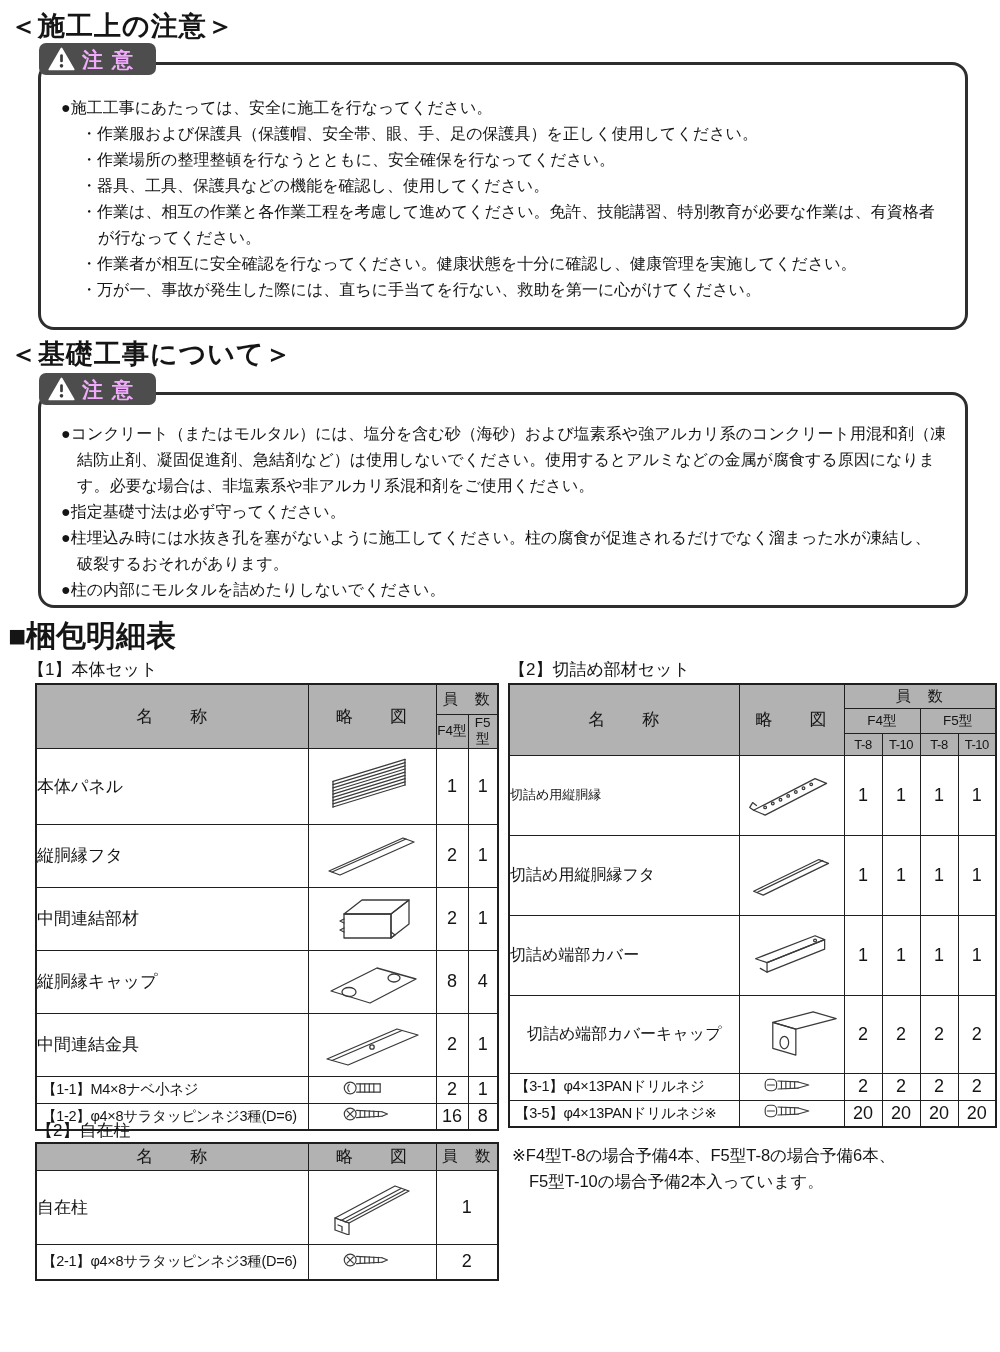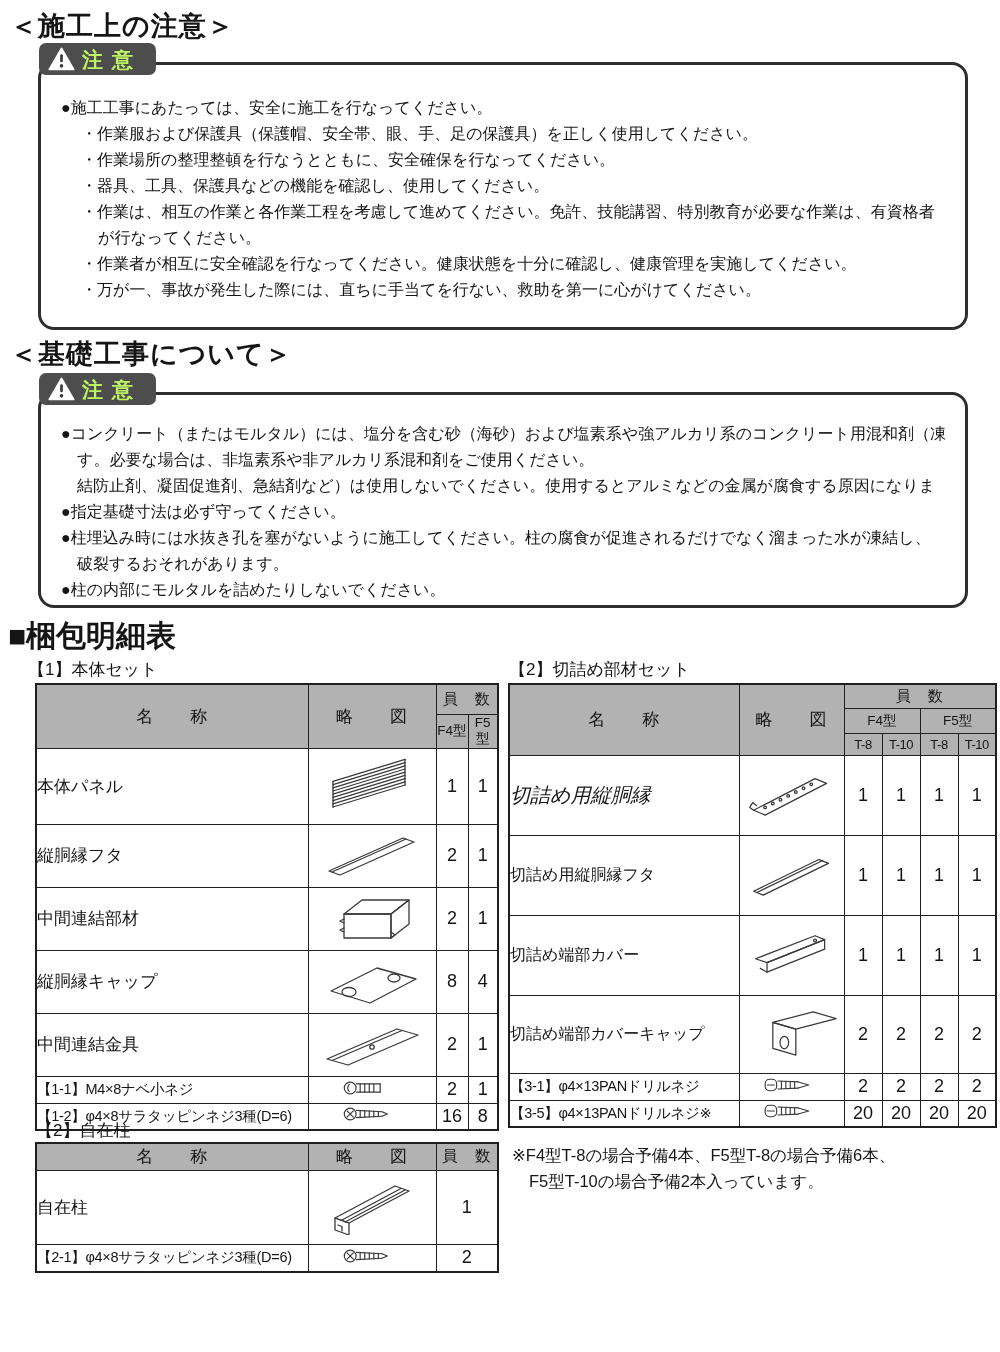--- a/index.html
+++ b/index.html
@@ -8,41 +8,41 @@
     font-family:"Liberation Sans","DejaVu Sans",sans-serif;overflow:hidden;
   }
   .abs{position:absolute;}
   .sec-title{font-size:27px;font-weight:bold;letter-spacing:1px;white-space:nowrap;}
   .big-title{font-size:30px;font-weight:bold;white-space:nowrap;}
 
   
   .cbox{border:3px solid #2e2e2e;border-radius:16px;box-sizing:border-box;background:#fff;}
   .badge{
     position:absolute;left:-2px;top:-22px;display:flex;align-items:center;
-    background:#4d4d4d;color:#bef264;border-radius:7px;padding:4px 14px 4px 9px;
+    background:#4d4d4d;color:#f0abfc;border-radius:7px;padding:4px 14px 4px 9px;
     font-size:21px;font-weight:bold;letter-spacing:9px;line-height:1;
   }
   .badge .tri{margin-right:7px;display:block;}
   .clines{box-sizing:border-box;}
   .cl{display:flex;white-space:nowrap;font-size:16px;line-height:26px;}
   .cl .mk{flex:0 0 auto;}
   .pl-dot{padding-left:20px;}   
   .pl-cont1{padding-left:37px;} 
   .pl-cont0{padding-left:16px;} 
 
   
   table{border-collapse:collapse;table-layout:fixed;background:#fff;}
   .ptable{border:2.5px solid #1f1f1f;}
   .ptable td{border:1.4px solid #1f1f1f;padding:0;vertical-align:middle;overflow:hidden;}
   .gray{background:#b2b2b2;}
   .hdr{text-align:center;font-size:17px;letter-spacing:1px;}
   .subhdr{text-align:center;font-size:13.5px;}
   .subhdr2{text-align:center;font-size:13px;letter-spacing:-0.5px;}
   .namecell{padding-left:10px;font-size:17px;text-align:left;white-space:nowrap;}
-  .namecell.sm{font-size:14.5px;letter-spacing:-0.3px;}
+  .namecell.sm{font-size:14.5px;padding-left:5px;letter-spacing:-0.3px;}
   .num{text-align:center;font-size:18px;}
   .fig{text-align:center;}
   .caption{font-size:17px;white-space:nowrap;}
   .footnote{font-size:16.5px;line-height:26px;white-space:nowrap;}
   .footnote .l2{padding-left:17px;}
 
   
   .dg *,.sc *{stroke:#3a3a3a;stroke-width:1.3;fill:none;stroke-linejoin:round;stroke-linecap:round;}
 </style>
 </head>
@@ -104,24 +104,24 @@
       <circle cx="12" cy="16.6" r="1.6" fill="#3a3a3a" stroke="none"></circle>
     </svg>
     <span>注意</span>
   </div>
   <div class="clines" style="padding:26px 12px 0 20px;">
     <div class="cl">
         <span class="mk">●</span>
         <span>コンクリート（またはモルタル）には、塩分を含む砂（海砂）および塩素系や強アルカリ系のコンクリート用混和剤（凍</span>
       </div>
     <div class="cl pl-cont0">
+        <span>結防止剤、凝固促進剤、急結剤など）は使用しないでください。使用するとアルミなどの金属が腐食する原因になりま</span>
+      </div>
+    <div class="cl pl-cont0">
         <span>す。必要な場合は、非塩素系や非アルカリ系混和剤をご使用ください。</span>
-      </div>
-    <div class="cl pl-cont0">
-        <span>結防止剤、凝固促進剤、急結剤など）は使用しないでください。使用するとアルミなどの金属が腐食する原因になりま</span>
       </div>
     <div class="cl">
         <span class="mk">●</span>
         <span>指定基礎寸法は必ず守ってください。</span>
       </div>
     <div class="cl">
         <span class="mk">●</span>
         <span>柱埋込み時には水抜き孔を塞がないように施工してください。柱の腐食が促進されるだけでなく溜まった水が凍結し、</span>
       </div>
     <div class="cl pl-cont0">
@@ -273,21 +273,21 @@
       <td class="namecell">自在柱</td>
       <td class="fig"><svg class="dg" width="110" height="60" viewBox="0 0 110 60">
         <polygon points="18,43 78,11 92,16 32,48"></polygon>
               <polygon points="18,43 32,48 32,60 18,55"></polygon>
         <line x1="24" y1="45.5" x2="84" y2="13.5"></line>
               <line x1="28" y1="47" x2="88" y2="15"></line>
         <polyline points="21,50 25,51.5 25,56"></polyline>
       </svg></td>
       <td class="num">1</td>
     </tr>
-    <tr style="height:28px">
+    <tr style="height:36px">
       <td class="namecell sm">【2-1】φ4×8サラタッピンネジ3種(D=6)</td>
       <td class="fig"><svg class="sc" width="60" height="18" viewBox="0 0 66 18">
         <circle cx="9" cy="9" r="6.5"></circle>
               <line x1="5.5" y1="5.5" x2="12.5" y2="12.5"></line>
               <line x1="12.5" y1="5.5" x2="5.5" y2="12.5"></line>
         <line x1="16" y1="5" x2="44" y2="6.5"></line>
               <line x1="16" y1="13" x2="44" y2="11.5"></line>
               <polyline points="44,6.5 50,9 44,11.5"></polyline>
         <line x1="20" y1="5.2" x2="20" y2="12.8"></line>
               <line x1="25" y1="5.4" x2="25" y2="12.6"></line>
@@ -323,21 +323,21 @@
       <td class="subhdr" colspan="2">F4型</td>
       <td class="subhdr" colspan="2">F5型</td>
     </tr>
     <tr class="gray" style="height:22px">
       <td class="subhdr2">T-8</td>
       <td class="subhdr2">T-10</td>
       <td class="subhdr2">T-8</td>
       <td class="subhdr2">T-10</td>
     </tr>
     <tr style="height:80px">
-      <td class="namecell" style="font-size:20px;font-style:italic;">切詰め用縦胴縁</td>
+      <td class="namecell" style="font-size:13px;">切詰め用縦胴縁</td>
       <td class="fig"><svg class="dg" width="96" height="62" viewBox="0 0 100 64">
         <polygon points="10,50 74,17 86,22 22,55"></polygon>
         <circle cx="22" cy="47" r="1.4"></circle>
               <circle cx="30" cy="43" r="1.4"></circle>
               <circle cx="38" cy="39" r="1.4"></circle>
               <circle cx="46" cy="35" r="1.4"></circle>
               <circle cx="54" cy="31" r="1.4"></circle>
               <circle cx="62" cy="27" r="1.4"></circle>
               <circle cx="70" cy="23" r="1.4"></circle>
         <polyline points="10,50 6,47 9,42 13,45"></polyline>
@@ -365,21 +365,21 @@
               <polygon points="24,42 84,18 84,28 24,52"></polygon>
         <line x1="24" y1="52" x2="17" y2="48"></line>
               <circle cx="74" cy="19" r="1.5"></circle>
       </svg></td>
       <td class="num">1</td>
       <td class="num">1</td>
       <td class="num">1</td>
       <td class="num">1</td>
     </tr>
     <tr style="height:78px">
-      <td class="namecell" style="font-size:16px;">切詰め端部カバーキャップ</td>
+      <td class="namecell" style="font-size:16px;text-align:center;">切詰め端部カバーキャップ</td>
       <td class="fig"><svg class="dg" width="96" height="64" viewBox="0 0 100 64">
         <polygon points="30,22 72,11 96,18 54,29"></polygon>
               <polygon points="30,22 54,29 54,56 30,49"></polygon>
         <ellipse cx="42" cy="43" rx="4.5" ry="6.5"></ellipse>
       </svg></td>
       <td class="num">2</td>
       <td class="num">2</td>
       <td class="num">2</td>
       <td class="num">2</td>
     </tr>

